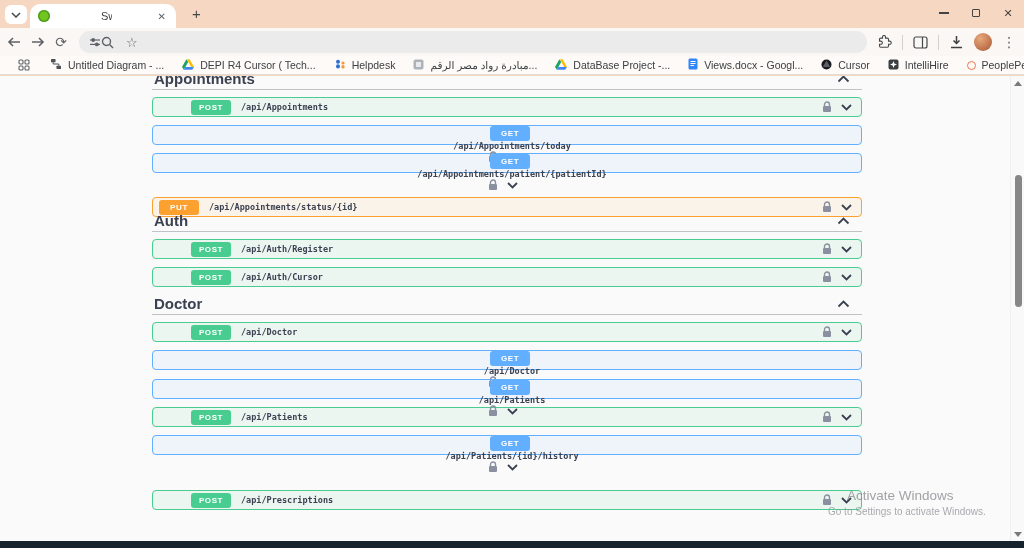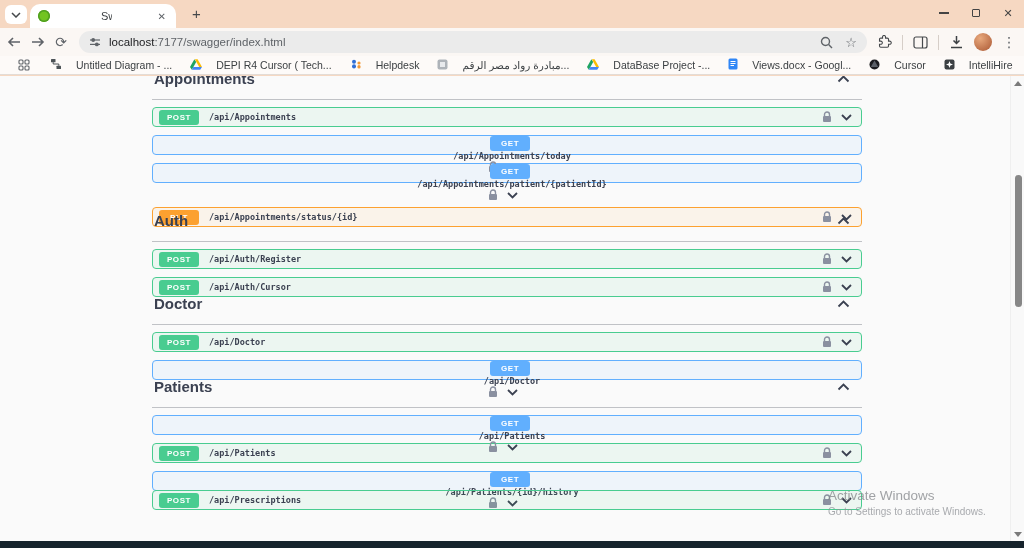--- a/index.html
+++ b/index.html
@@ -31,43 +31,43 @@
   .glyph { color:#5f6368; cursor:pointer; }
   .tb-right { display:flex; align-items:center; margin-left:10px; gap:10px; }
   .tb-div { width:1px; height:15px; background:#d6cec8; }
   .avatar { width:18px; height:18px; border-radius:50%; background:radial-gradient(circle at 35% 30%, #e8a87c, #b96b45 75%); cursor:pointer; }
 
   
   .bookmarks { position:absolute; top:56px; left:0; right:0; height:19px; background:#fdfaf8; border-bottom:1px solid #e3dcd6; display:flex; align-items:center; }
   .bm-sq { width:11px; height:11px; background:#3c4043; border-radius:2px; margin-left:7px; cursor:pointer; }
   .bm-grid { margin-left:11px; cursor:pointer; display:flex; }
   .bm-bar-div { width:1px; height:12px; background:#d9d2cc; margin:0 10px 0 10px; }
-  .bm-item { display:flex; align-items:center; gap:14px; margin-right:18px; cursor:pointer; white-space:nowrap; }
+  .bm-item { display:flex; align-items:center; gap:6px; margin-right:18px; cursor:pointer; white-space:nowrap; }
   .bm-label { font-size:10.5px; color:#3c4043; }
   .pph-ring { width:9px; height:9px; border:1.6px solid #f4764f; border-radius:50%; display:inline-block; }
 
   
   .page { position:absolute; top:76px; left:0; right:0; bottom:7px; background:#fafafa; overflow:hidden; }
   .api-wrap { position:absolute; left:152px; top:0; width:710px; height:100%; }
   .section { position:absolute; left:0; width:710px; }
   .sec-0{top:-5px} .sec-1{top:137px} .sec-2{top:220px} .sec-3{top:303px} .sec-4{top:414px}
-  .sec-head { display:flex; align-items:center; justify-content:space-between; padding:0 12px 13px 2px; border-bottom:1px solid rgba(59,65,81,.3); margin-bottom:7px; cursor:pointer; }
+  .sec-head { display:flex; align-items:center; justify-content:space-between; padding:0 12px 3px 2px; border-bottom:1px solid rgba(59,65,81,.3); margin-bottom:7px; cursor:pointer; }
   .sec-title { font-size:15px; font-weight:600; color:#3b4151; line-height:15px; }
   .row { height:20px; border:1px solid; border-radius:4px; margin-bottom:8px; display:flex; align-items:center; cursor:pointer; }
-  .m-post { background:rgba(73,204,144,.08); border-color:#49cc90; }
+  .m-post { background:rgba(73,204,144,.08); border-color:#49cc90;padding-left:32px; }
   .m-get  { background:rgba(97,175,254,.08); border-color:#61affe;flex-direction:column; }
   .m-put  { background:rgba(252,161,48,.08); border-color:#fca130; }
   .badge { width:40px; height:15px; margin-left:6px; border-radius:3px; color:#fff; font-size:8px; font-weight:700; letter-spacing:.6px; text-align:center; line-height:15px; }
   .m-post .badge{background:#49cc90} .m-get .badge{background:#61affe} .m-put .badge{background:#fca130}
   .path { margin-left:10px; font-family:"DejaVu Sans Mono", monospace; font-size:8.5px; font-weight:600; color:#3b4151; flex:1; }
   .row-icons { display:flex; align-items:center; gap:9px; margin-right:9px; }
 
   
   .watermark { position:absolute; left:828px; top:412px; pointer-events:none; }
-  .wm1 { font-size:13.5px; color:rgba(130,132,136,.75); }
+  .wm1 { font-size:13.5px; color:rgba(130,132,136,.75);margin-left:19px; }
   .wm2 { font-size:10px; color:rgba(140,143,148,.75); margin-top:3px; }
 
   
   .scrollbar { position:absolute; right:0; top:76px; width:14px; bottom:7px; background:#f9f9f9; border-left:1px solid #efefef; }
   .sb-arrow { position:absolute; left:0; width:14px; height:10px; display:flex; align-items:center; justify-content:center; cursor:pointer; }
   .sb-up { top:2px; } .sb-down { bottom:2px; }
   .tri-up { width:0; height:0; border-left:4px solid transparent; border-right:4px solid transparent; border-bottom:5px solid #7a7a7a; }
   .tri-down { width:0; height:0; border-left:4px solid transparent; border-right:4px solid transparent; border-top:5px solid #7a7a7a; }
   .sb-thumb { position:absolute; left:3.5px; width:7px; top:99px; height:132px; background:#878787; border-radius:4px; cursor:pointer; }
 
@@ -113,21 +113,20 @@
         </svg>
     </span>
     <span class="nav-ic" style="font-size:14px;">⟳</span>
     <div class="omnibox">
       <svg width="12" height="12" viewBox="0 0 12 12">
           <line x1="1" y1="4" x2="11" y2="4" stroke="#5f6368" stroke-width="1.2"></line>
           <circle cx="4.2" cy="4" r="1.9" fill="#5f6368"></circle>
           <line x1="1" y1="8.4" x2="11" y2="8.4" stroke="#5f6368" stroke-width="1.2"></line>
           <circle cx="7.8" cy="8.4" r="1.9" fill="#5f6368"></circle>
         </svg>
-      <span class="omni-url"><span class="omni-host">localhost</span><span class="omni-rest">:7177/swagger/index.html</span></span>
       <span class="omni-right">
         <svg width="13" height="13" viewBox="0 0 13 13">
             <circle cx="5.5" cy="5.5" r="4" fill="none" stroke="#5f6368" stroke-width="1.4"></circle>
             <line x1="8.6" y1="8.6" x2="12" y2="12" stroke="#5f6368" stroke-width="1.4"></line>
           </svg>
         <span class="glyph" style="font-size:13px;">☆</span>
       </span>
     </div>
     <div class="tb-right">
       <svg width="15" height="15" viewBox="0 0 16 16">
@@ -360,26 +359,20 @@
                   <rect x="1" y="5" width="8" height="6" rx="1" fill="#8a90a0"></rect>
                 </svg>
       <svg width="11" height="7" viewBox="0 0 11 7">
                   <path d="M1 1 L5.5 5.5 L10 1" fill="none" stroke="#3b4151" stroke-width="1.8"></path>
                 </svg>
     </span>
   </div>
           </div>
   </div>
         <div class="section sec-3">
-    <div class="sec-head">
-      <span class="sec-title">Patients</span>
-      <svg width="13" height="8" viewBox="0 0 13 8">
-              <path d="M1.5 6.5 L6.5 1.5 L11.5 6.5" fill="none" stroke="#3b4151" stroke-width="1.8"></path>
-            </svg>
-    </div>
     <div class="rows">
             <div class="row m-get" style="border-color: rgb(97, 175, 254);">
     <span class="badge" style="background: rgb(97, 175, 254);">GET</span>
     <span class="path">/api/Patients</span>
     <span class="row-icons">
       <svg width="10" height="12" viewBox="0 0 10 12">
                   <path d="M2.5 5 V3.5 a2.5 2.5 0 0 1 5 0 V5" fill="none" stroke="#8a90a0" stroke-width="1.4"></path>
                   <rect x="1" y="5" width="8" height="6" rx="1" fill="#8a90a0"></rect>
                 </svg>
       <svg width="11" height="7" viewBox="0 0 11 7">

